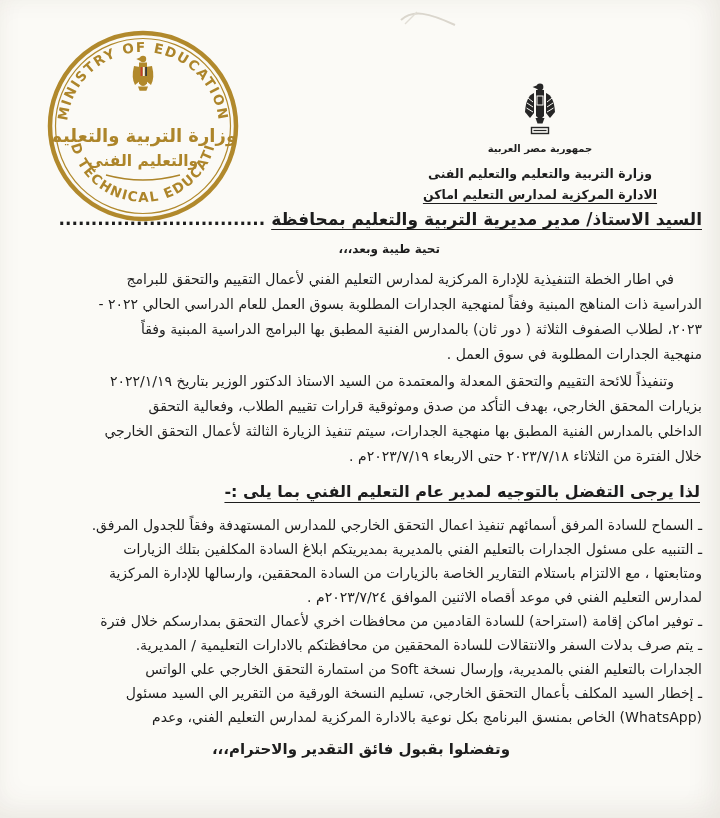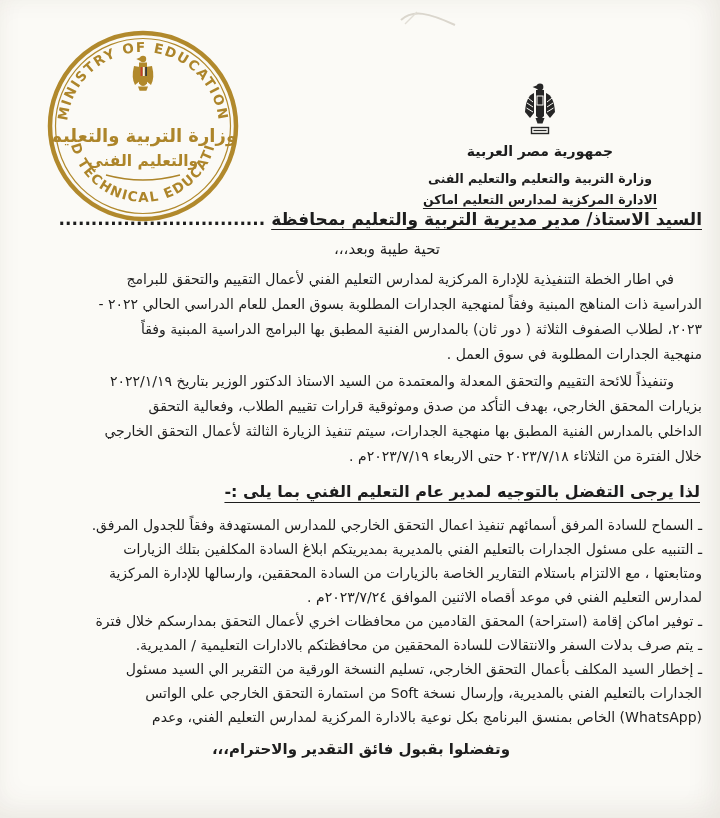--- a/index.html
+++ b/index.html
@@ -5,29 +5,29 @@
   html,body{margin:0;padding:0;background:#e9e7e2;}
   .page{position:relative;width:720px;height:818px;overflow:hidden;direction:rtl;
         background:#fbfaf6;color:#1d1d1d;
         font-family:"DejaVu Sans",sans-serif;
         box-shadow:inset -12px 0 26px rgba(70,62,48,.05), inset 0 -14px 26px rgba(70,62,48,.05);}
   
   .seal{position:absolute;top:28px;left:40px;width:206px;height:196px;direction:ltr;}
   
   .gov{position:absolute;top:82px;left:422px;width:236px;text-align:center;}
   .gov .eagle{height:54px;}
-  .gov .l1{font-size:14px;font-weight:bold;margin-top:3px;}
+  .gov .l1{font-size:10px;font-weight:bold;margin-top:3px;}
   .gov .l2{font-size:12.5px;font-weight:bold;margin-top:12px;}
   .gov .l3{font-size:12.5px;font-weight:bold;margin-top:6px;text-decoration:underline;text-underline-offset:4px;}
   
   .content{position:absolute;top:206px;right:18px;left:8px;}
   .to{font-size:17px;font-weight:bold;white-space:nowrap;line-height:27px;}
   .to .tt{text-decoration:underline;text-underline-offset:4px;}
   .to .dots{letter-spacing:1px;}
-  .greet{font-size:15px;font-weight:normal;line-height:21px;margin:6px 262px 7px 0;text-align:right;}
+  .greet{font-size:12px;font-weight:bold;line-height:21px;margin:6px 262px 7px 0;text-align:right;}
   .ln{font-size:14px;line-height:25px;white-space:nowrap;}
   .ind{padding-right:28px;}
   .par{margin-top:2px;}
   .dir-head{font-size:16px;font-weight:bold;line-height:24px;margin:11px 2px 9px 0;
             text-decoration:underline;text-underline-offset:5px;white-space:nowrap;}
   .bln{font-size:14px;line-height:24px;white-space:nowrap;}
   .close{font-size:15px;font-weight:bold;line-height:22px;margin:9px 192px 0 0;white-space:nowrap;}
   .pencil{position:absolute;top:4px;left:395px;width:72px;height:28px;opacity:.65;}
 </style>
 </head>
@@ -120,27 +120,27 @@
 
     <div>
       <div class="bln">ـ السماح للسادة المرفق أسمائهم تنفيذ اعمال التحقق الخارجي للمدارس المستهدفة وفقاً للجدول المرفق.</div>
     </div>
     <div>
       <div class="bln">ـ التنبيه على مسئول الجدارات بالتعليم الفني بالمديرية بمديريتكم ابلاغ السادة المكلفين بتلك الزيارات</div>
       <div class="bln">ومتابعتها ، مع الالتزام باستلام التقارير الخاصة بالزيارات من السادة المحققين، وارسالها للإدارة المركزية</div>
       <div class="bln">لمدارس التعليم الفني في موعد أقصاه الاثنين الموافق ٢٠٢٣/٧/٢٤م .</div>
     </div>
     <div>
-      <div class="bln">ـ توفير اماكن إقامة (استراحة) المحقق القادمين من محافظات اخري لأعمال التحقق بمدارسكم خلال فترة</div>
+      <div class="bln">ـ توفير اماكن إقامة (استراحة) للسادة القادمين من محافظات اخري لأعمال التحقق بمدارسكم خلال فترة</div>
     </div>
     <div>
       <div class="bln">ـ يتم صرف بدلات السفر والانتقالات للسادة المحققين من محافظتكم بالادارات التعليمية / المديرية.</div>
     </div>
     <div>
+      <div class="bln">الجدارات بالتعليم الفني بالمديرية، وإرسال نسخة Soft من استمارة التحقق الخارجي علي الواتس</div>
       <div class="bln">ـ إخطار السيد المكلف بأعمال التحقق الخارجي، تسليم النسخة الورقية من التقرير الي السيد مسئول</div>
-      <div class="bln">الجدارات بالتعليم الفني بالمديرية، وإرسال نسخة Soft من استمارة التحقق الخارجي علي الواتس</div>
       <div class="bln">(WhatsApp) الخاص بمنسق البرنامج بكل نوعية بالادارة المركزية لمدارس التعليم الفني، وعدم</div>
     </div>
 
     <div class="close">وتفضلوا بقبول فائق التقدير والاحترام،،،</div>
   </div>
 
 </div>
 
 </body></html>

